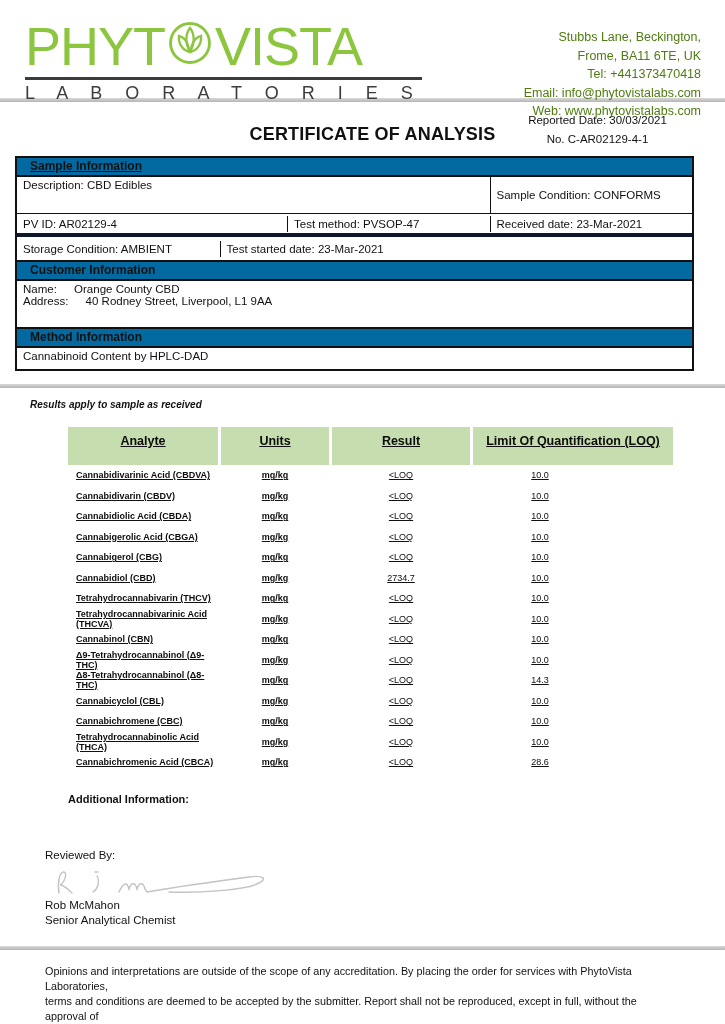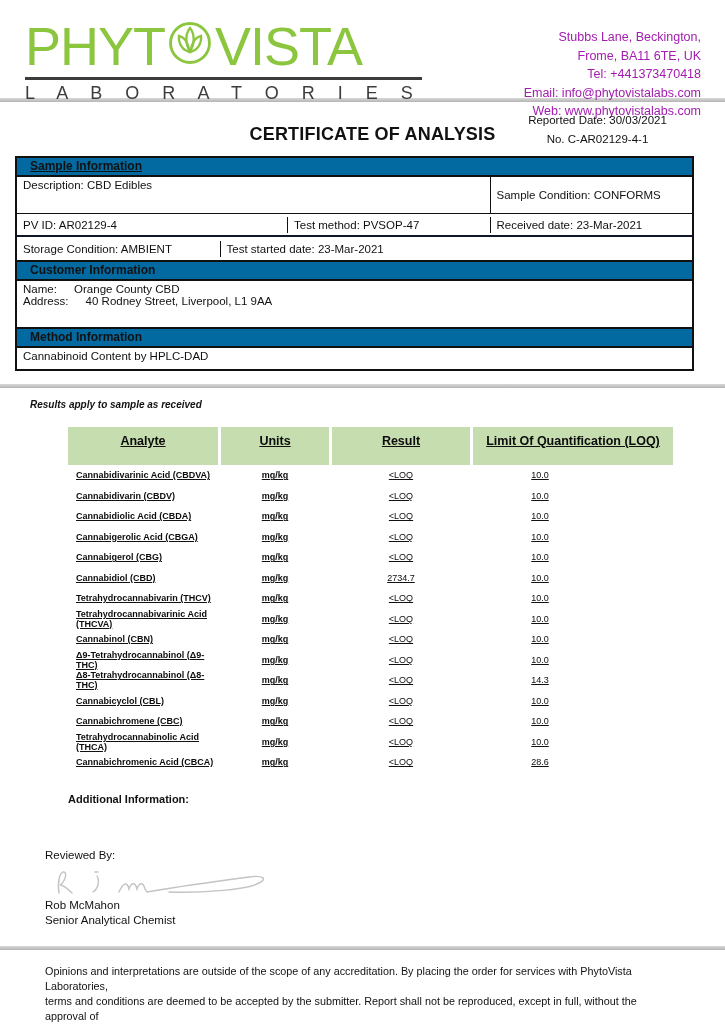--- a/index.html
+++ b/index.html
@@ -40,21 +40,21 @@
     color: #3c3c3c;
     font-size: 18px;
     letter-spacing: 9px;
     white-space: nowrap;
   }
   .contact {
     text-align: right;
     font-size: 12.5px;
     line-height: 18.5px;
     padding-top: 8px;
-    color: #a21caf;
+    color: #4d7c0f;
   }
 
   .rule {
     height: 4px;
     background: linear-gradient(180deg, #d8d8d8, #b5b5b5);
     width: 100%;
   }
 
   
   .title-area { position: relative; height: 48px; margin-top: 2px; margin-left: 20px; }
@@ -89,21 +89,21 @@
   }
   .section-bar.mid { border-top: 2px solid #111; }
   .u { text-decoration: underline; }
   .irow { display: flex; }
   .cell { padding: 2px 6px; }
   .cell + .cell { border-left: 1px solid #111; }
   .desc-row { height: 37px; border-bottom: 1px solid #111; }
   .desc-row .c1 { width: 70%; }
   .desc-row .c2 { width: 30%; display: flex; align-items: center; }
   .trio { height: 23px; align-items: center; }
-  .trio.first { border-bottom: 2px solid #0f172a; }
+  .trio.first { border-bottom: 4px solid #0f172a; }
   .trio .c1 { width: 40%; }
   .trio .c2 { width: 30%; }
   .trio .c3 { width: 30%; }
   .cust-box { height: 46px; display: flex; flex-direction: column; padding: 2px 6px 3px 6px; }
   .kv .label { display: inline-block; }
   .kv .val { display: inline-block; margin-left: 14px; }
   .method-box { height: 21px; padding: 2px 6px; }
 
   .note {
     margin: 11px 0 0 30px;

